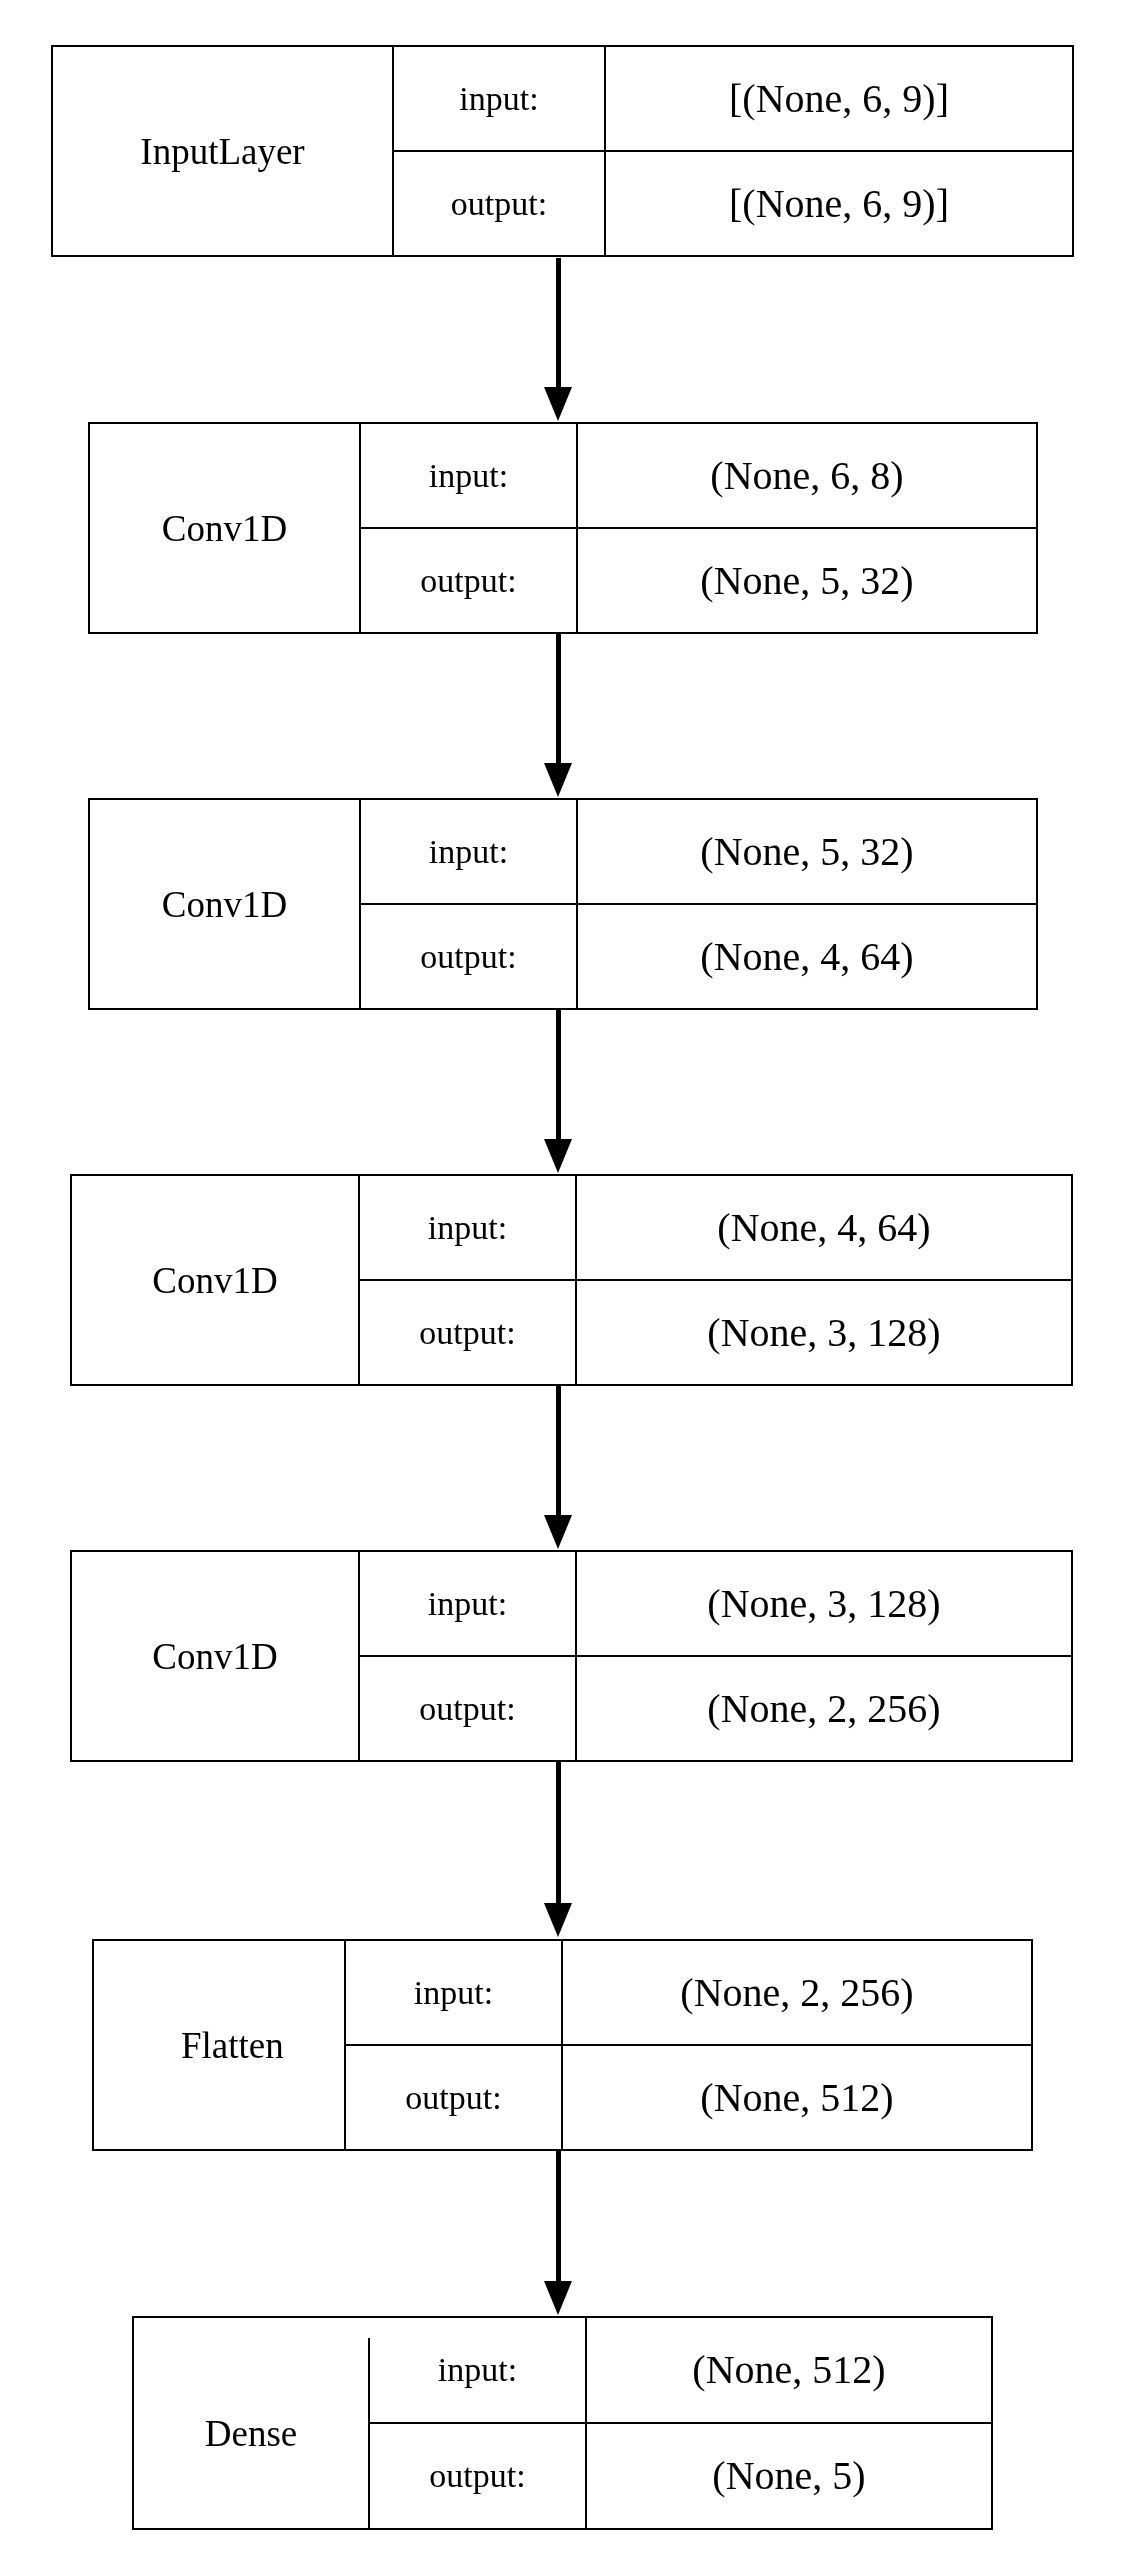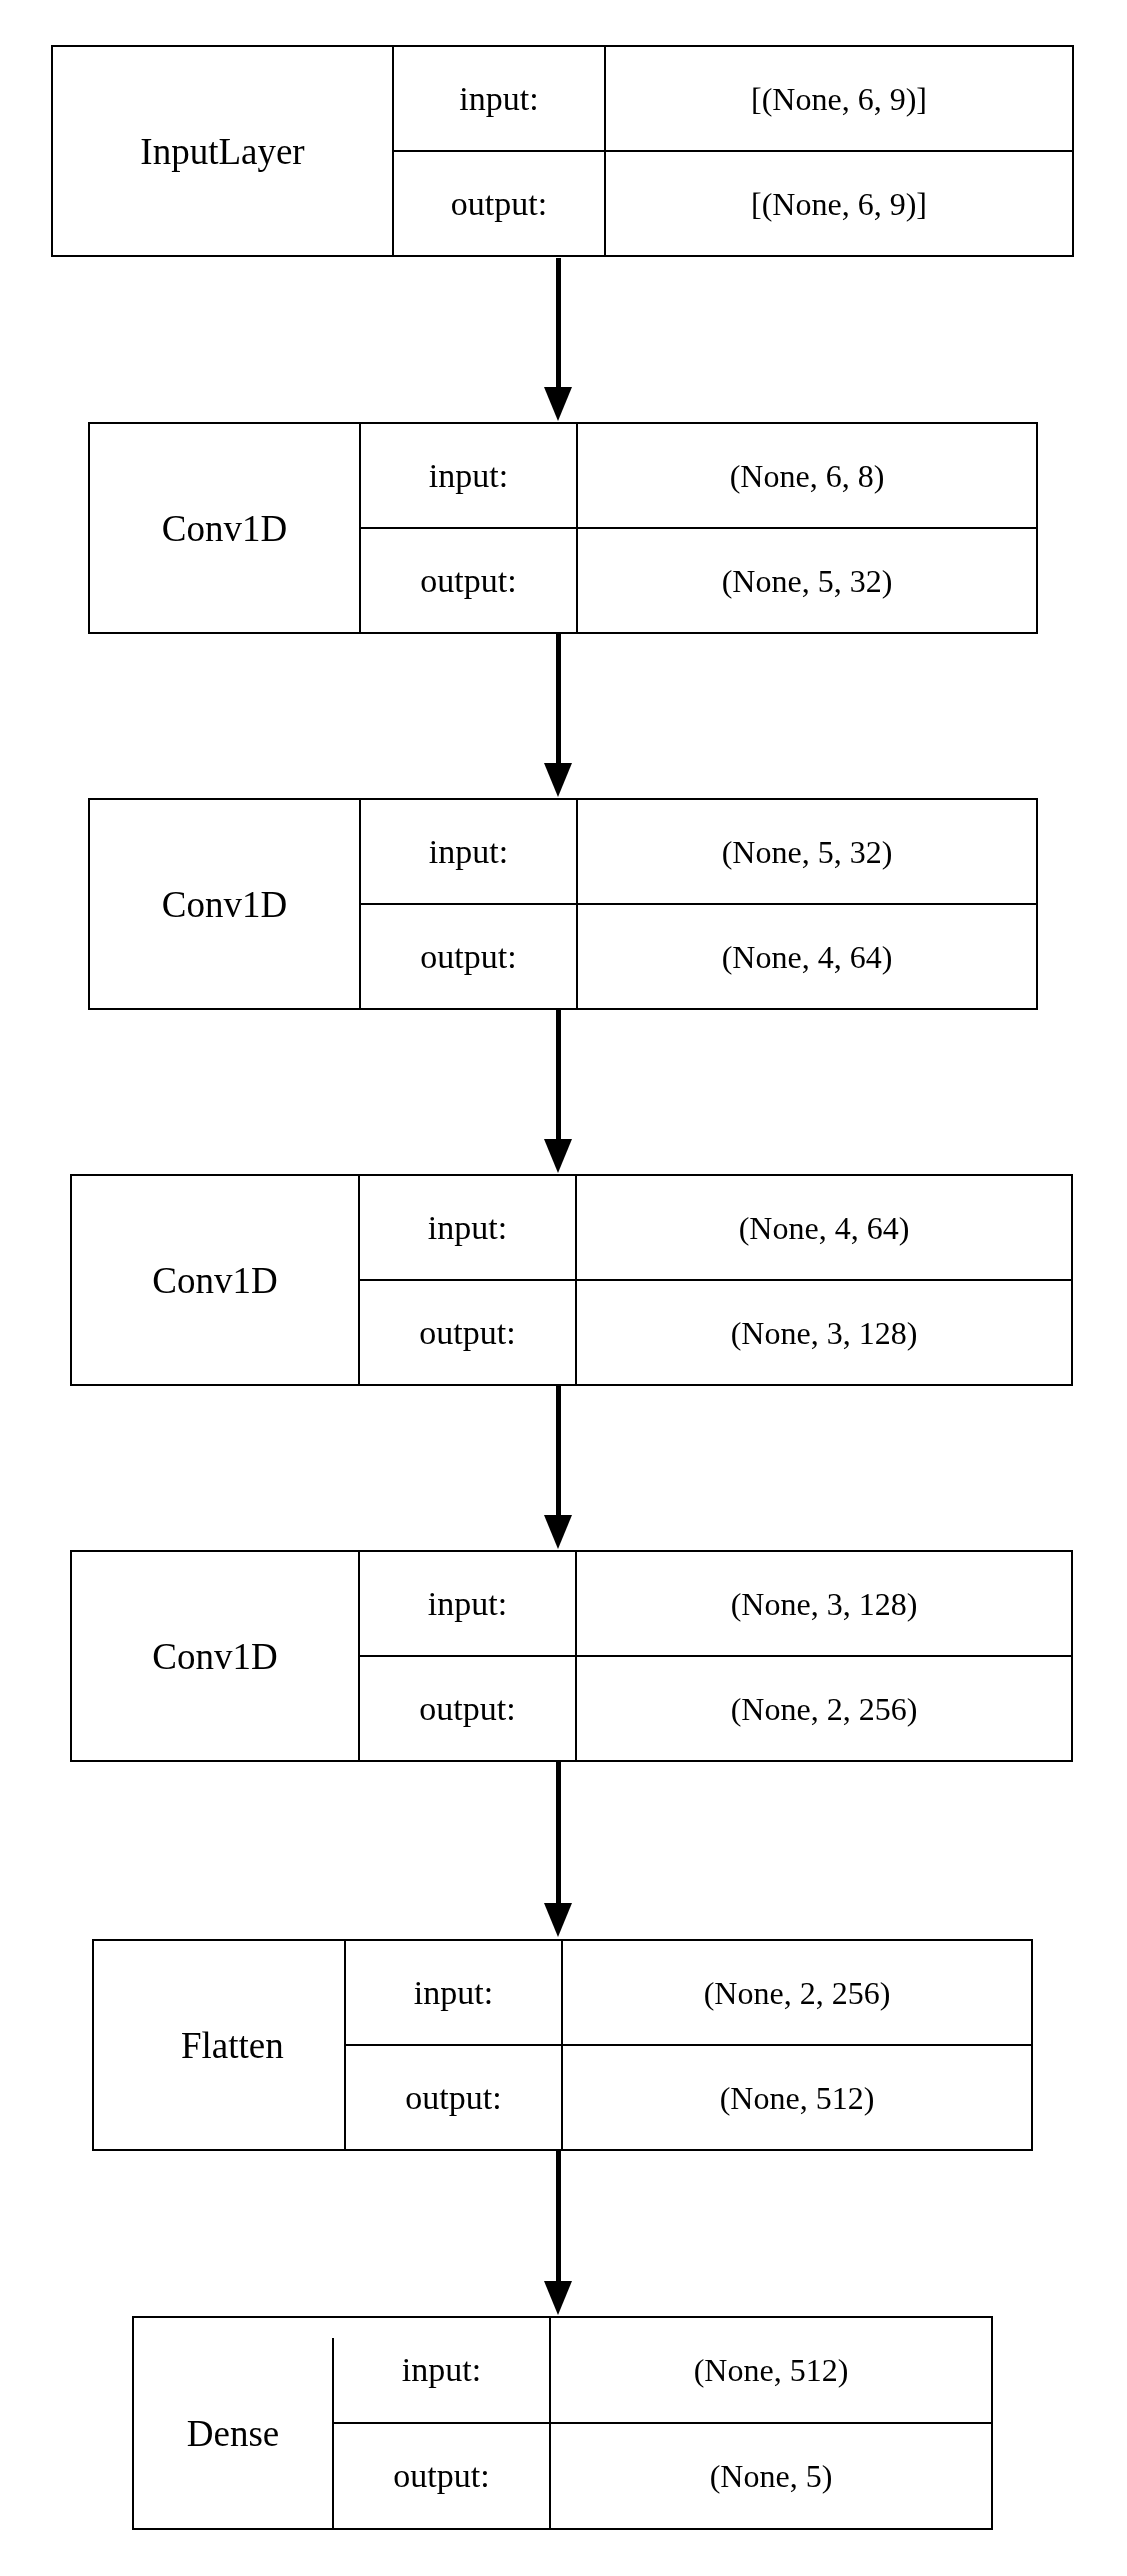--- a/index.html
+++ b/index.html
@@ -75,21 +75,21 @@
   .io-value-cell {
     box-sizing: border-box;
     display: flex;
     align-items: center;
     justify-content: center;
     flex: 1 1 auto;
     padding: 0 4.4px;
     min-width: 0;
   }
   .io-value-cell span {
-    font-size: 32px;
+    font-size: 40px;
     line-height: 1;
     color: #000000;
     white-space: nowrap;
   }
 
   
   .edge {
     position: absolute;
   }
   .edge-line {
@@ -281,21 +281,21 @@
       </div>
     </div>
   </div>
 
   <div class="edge" style="left:544px; top:2151px; width:29px; height:165px;">
     <div class="edge-line" style="left:12.4px; height:133px;"></div>
     <div class="edge-head" style="left:0px; top:130px;"></div>
   </div>
 
   <div class="node" style="left:132px; top:2316px; width:861px; height:214px;">
-    <div class="node-name-cell" style="width:200px;margin-top:20px;">
+    <div class="node-name-cell" style="width:236px;margin-top:20px;">
       <span>Dense</span>
     </div>
     <div class="node-io">
       <div class="io-row first">
         <div class="io-label-cell" style="width:217px;">
           <span>input:</span>
         </div>
         <div class="io-value-cell">
           <span>(None, 512)</span>
         </div>

